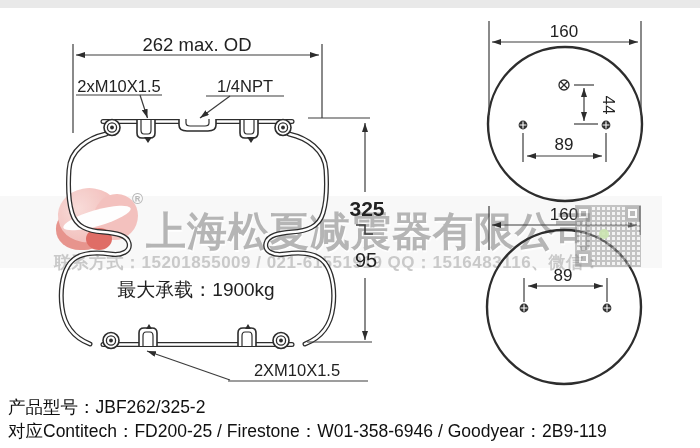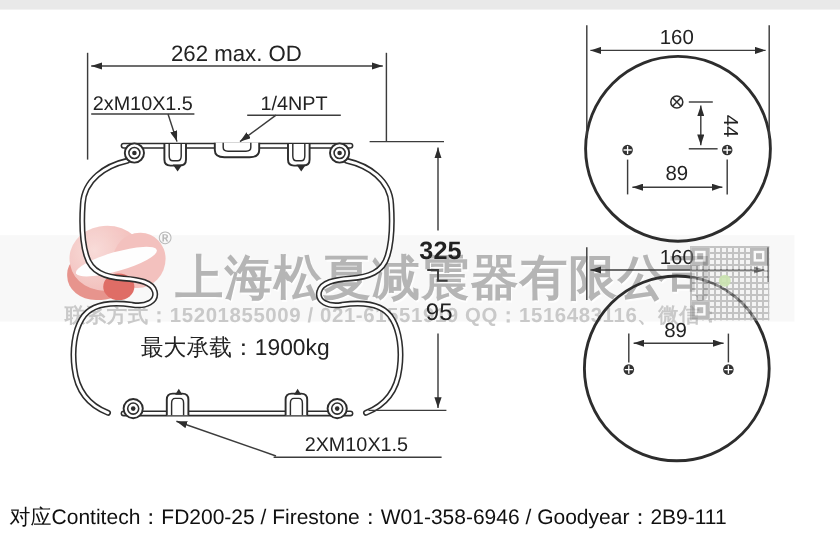--- a/index.html
+++ b/index.html
@@ -236,15 +236,16 @@
     </g>
   </svg>
 
   <div class="qr">
     <span class="f1"></span>
       <span class="f2"></span>
       <span class="f3"></span>
       <span class="ctr"></span>
   </div>
 
-  <div class="prod2">对应Contitech：FD200-25 / Firestone：W01-358-6946 / Goodyear：2B9-111</div>
+  <div class="prod1">产品型号：JBF262/325-2</div>
+  <div class="prod2">对应Contitech：FD200-25 / Firestone：W01-358-6946 / Goodyear：2B9-119</div>
 
 </div>
 
 </body></html>

